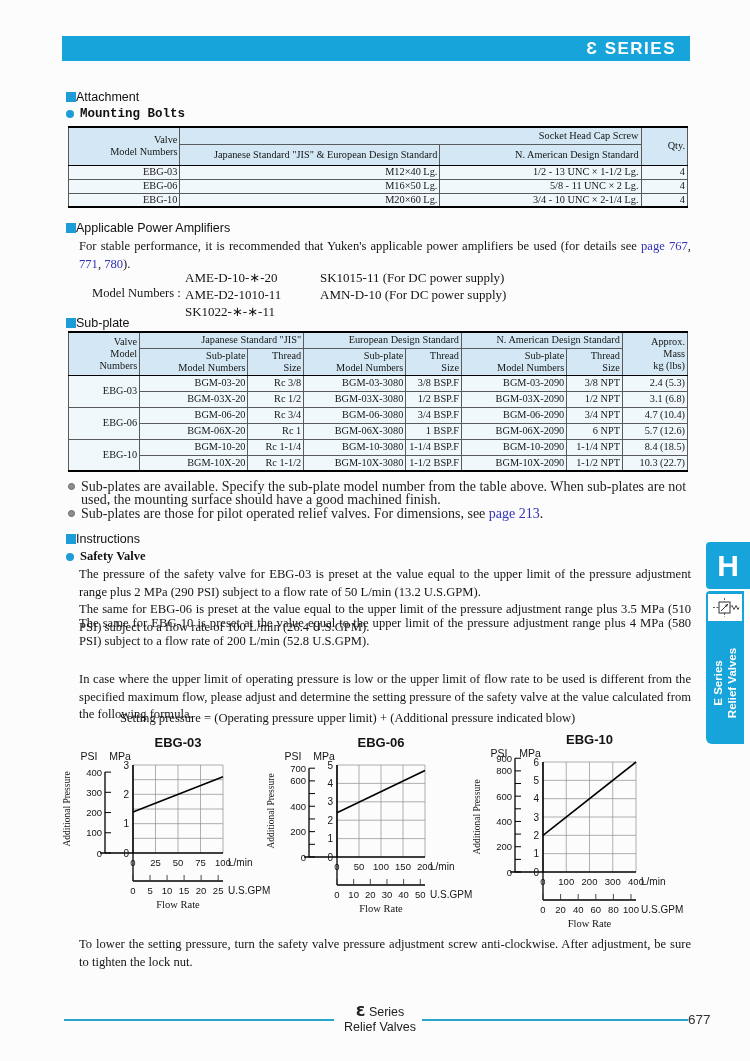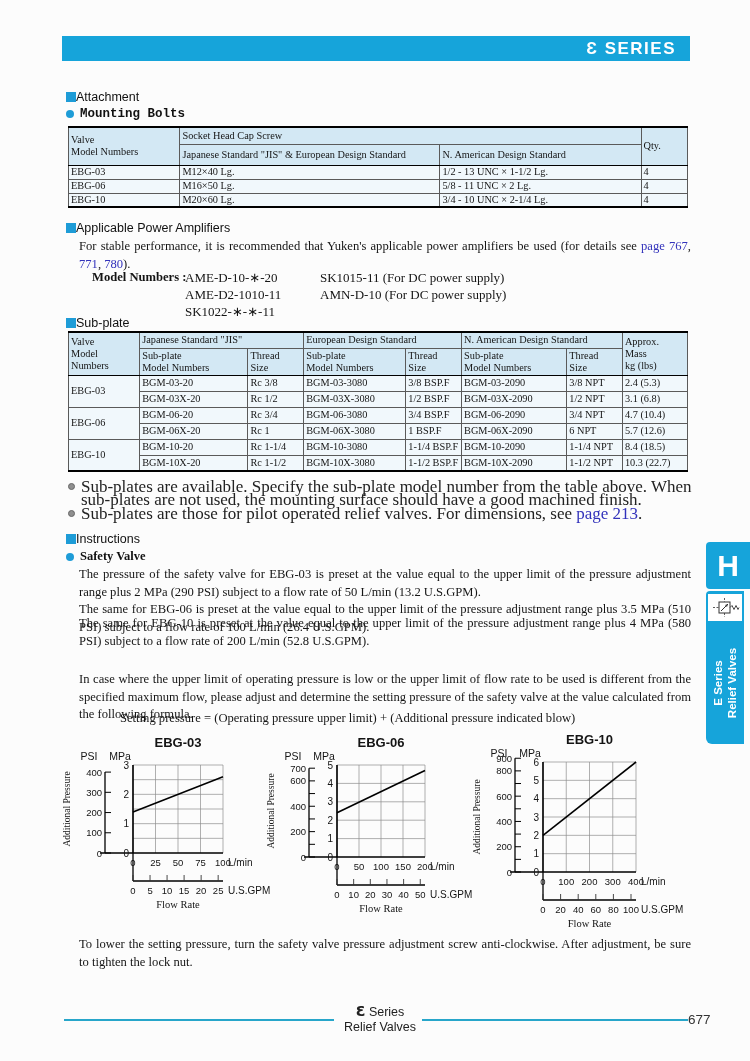--- a/index.html
+++ b/index.html
@@ -17,41 +17,41 @@
   .sec-head { position:absolute; display:flex; align-items:center; 
     font-family:"Liberation Sans", sans-serif; font-size:12.5px; color:#111; }
   .sq { width:10px; height:10px; background:#1e9cd7; flex:0 0 auto; }
   .sub-head { position:absolute; display:flex; align-items:center; gap:6px;
     font-family:"Liberation Serif", serif; font-weight:bold; font-size:12.5px; color:#111; }
   .dot { width:8px; height:8px; border-radius:50%; background:#1e9cd7; flex:0 0 auto; }
 
   
   .tblwrap { position:absolute; }
   table.tbl { border-collapse:collapse; table-layout:fixed; width:100%;
-    font-size:10.3px; text-align:left; border-top:2px solid #000; border-bottom:2px solid #000; }
+    font-size:10.3px; text-align:right; border-top:2px solid #000; border-bottom:2px solid #000; }
   .tbl td { border:0.8px solid #5a5a5a; background:#f1f8fc; padding:0 2px; white-space:pre-line; line-height:1.15; }
   .tbl tr.hdr td { background:#d3e8f4; }
   .tbl td.hb { border-bottom:1.8px solid #000; }
   .t1 tr.hdr1 td { height:17px; }
   .t1 tr.hdr2 td { height:21px; }
   .t1 tr.d td { height:14px; }
   .t2 tr.hdr1 td { height:16px; }
   .t2 tr.hdr2 td { height:27px; }
   .t2 tr.d td { height:16px; }
 
   
   .para { position:absolute; width:612px; left:79px; text-align:justify;
     font-size:12.6px; line-height:17.6px; color:#151515; }
   .inline-link { color:#3232bb; }
   .models-label { position:absolute; font-size:12.6px; }
   .model-item { position:absolute; font-size:13px; }
 
   
   .note { position:absolute; left:68px; width:624px; padding-left:13px;
-    font-size:17px; line-height:13px; color:#222; }
+    font-size:14px; line-height:13px; color:#222; }
   .note .gdot { position:absolute; left:0; top:2.5px; width:7px; height:7px;
     border-radius:50%; background:#8f8f8f; border:1px solid #666; }
 
   .formula { position:absolute; left:120px; font-size:12.6px; }
 
   
   .chart { position:absolute; }
 
   
   .f-line { position:absolute; height:2px; background:#27a6ca; }
@@ -134,21 +134,21 @@
     </tbody>
       </table>
   </div>
 
   <div class="sec-head" style="left:66px; top:221px;">
     <span class="sq"></span>
     <span>Applicable Power Amplifiers</span>
   </div>
   <div class="para" style="top:238px;"><span>For stable performance, it is recommended that Yuken's applicable power amplifiers be used (for details see </span><span class="inline-link">page 767</span><span>, </span><span class="inline-link">771</span><span>, </span><span class="inline-link">780</span><span>).</span></div>
 
-  <div class="models-label" style="left:92px; top:270px;font-weight:bold;">Model Numbers :</div>
+  <div class="models-label" style="left:92px; top:286px;">Model Numbers :</div>
   <div class="model-item" style="left:185px; top:270px;">AME-D-10-∗-20</div>
   <div class="model-item" style="left:320px; top:270px;">SK1015-11 (For DC power supply)</div>
   <div class="model-item" style="left:185px; top:287px;">AME-D2-1010-11</div>
   <div class="model-item" style="left:320px; top:287px;">AMN-D-10 (For DC power supply)</div>
   <div class="model-item" style="left:185px; top:304px;">SK1022-∗-∗-11</div>
 
   <div class="sec-head" style="left:66px; top:316px;">
     <span class="sq"></span>
     <span>Sub-plate</span>
   </div>

